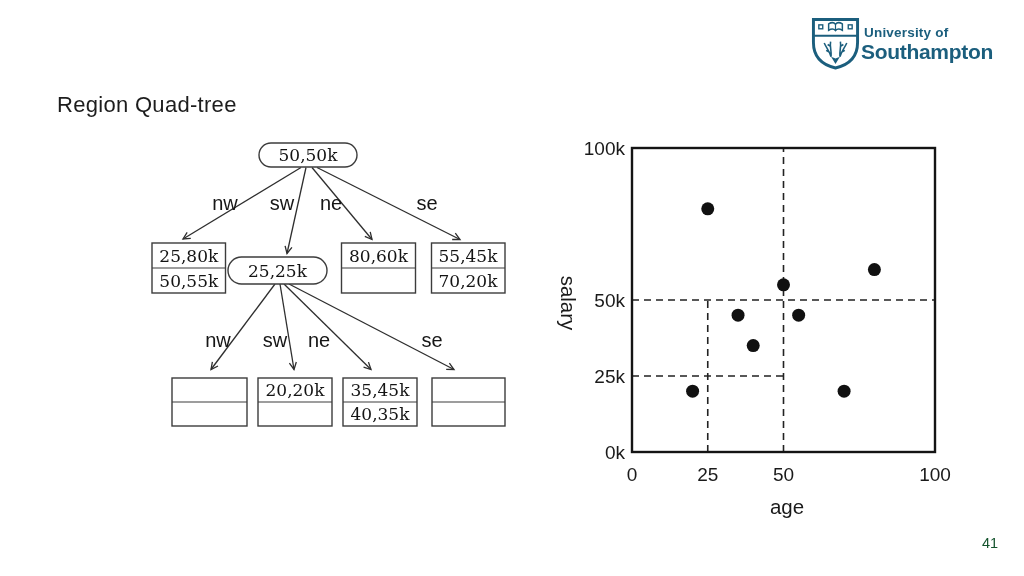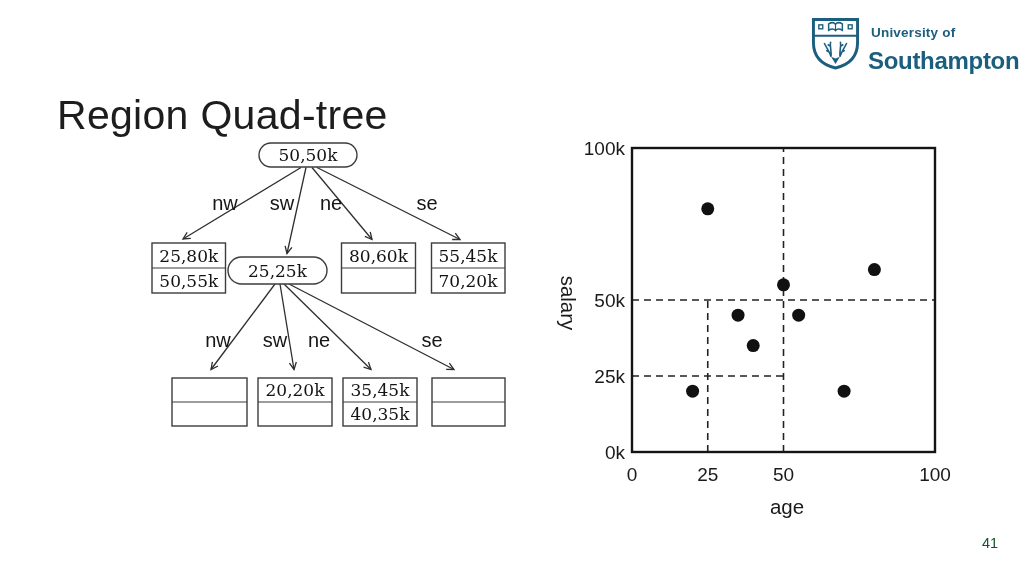--- a/index.html
+++ b/index.html
@@ -1,26 +1,26 @@
 <!DOCTYPE html>
 <html style="--teal: #1b5e7d;"><head>
 <meta charset="utf-8">
 <style>
   :root { --teal:#1b5e7d; --ink:#1a1a1a; }
   html,body{margin:0;padding:0;background:#ffffff;}
   .slide{position:relative;width:1024px;height:576px;background:#ffffff;overflow:hidden;
          font-family:"Liberation Sans",sans-serif;}
-  .title{position:absolute;left:57px;top:92px;margin:0;font-size:41px;font-weight:500;
+  .title{position:absolute;left:57px;top:92px;margin:0;font-size:22px;font-weight:500;
          color:#1d1d1d;letter-spacing:0.3px;}
   
-  .logo{position:absolute;left:810px;top:16px;display:flex;align-items:flex-start;gap:7px;}
+  .logo{position:absolute;left:810px;top:16px;display:flex;align-items:flex-start;}
   .logo .shield{width:51px;height:55px;}
   .logo-text{padding-top:10px;color:var(--teal);line-height:1.05;}
   .logo-line1{font-size:13.5px;font-weight:700;letter-spacing:0.2px;margin-left:3px;}
-  .logo-line2{font-size:24px;font-weight:800;letter-spacing:-0.3px;margin-top:8px;}
+  .logo-line2{font-size:21px;font-weight:800;letter-spacing:-0.3px;margin-top:1px;}
   
   svg.tree{position:absolute;left:140px;top:130px;width:380px;height:310px;}
   .tree .node-shape{fill:#ffffff;stroke:#3c3c3c;stroke-width:1.4;}
   .tree .mid{stroke:#3c3c3c;stroke-width:1.2;}
   .tree .edge{stroke:#2e2e2e;stroke-width:1.3;}
   .tree text.node{font-family:"DejaVu Serif",serif;font-size:17px;fill:#141414;text-anchor:middle;}
   .tree text.elabel{font-size:20px;fill:#161616;text-anchor:middle;}
   
   svg.chart{position:absolute;left:540px;top:130px;width:440px;height:400px;}
   .chart .border{fill:none;stroke:#141414;stroke-width:2.4;}

